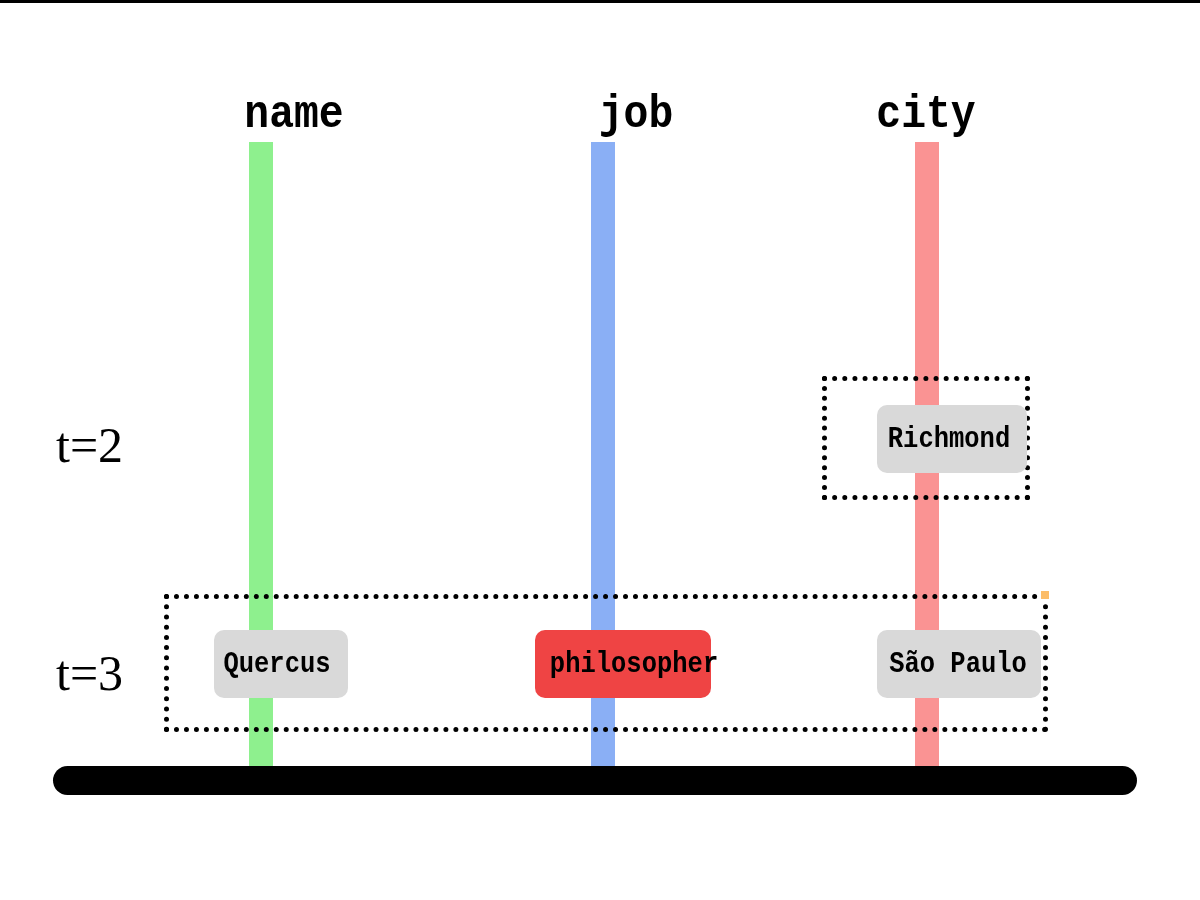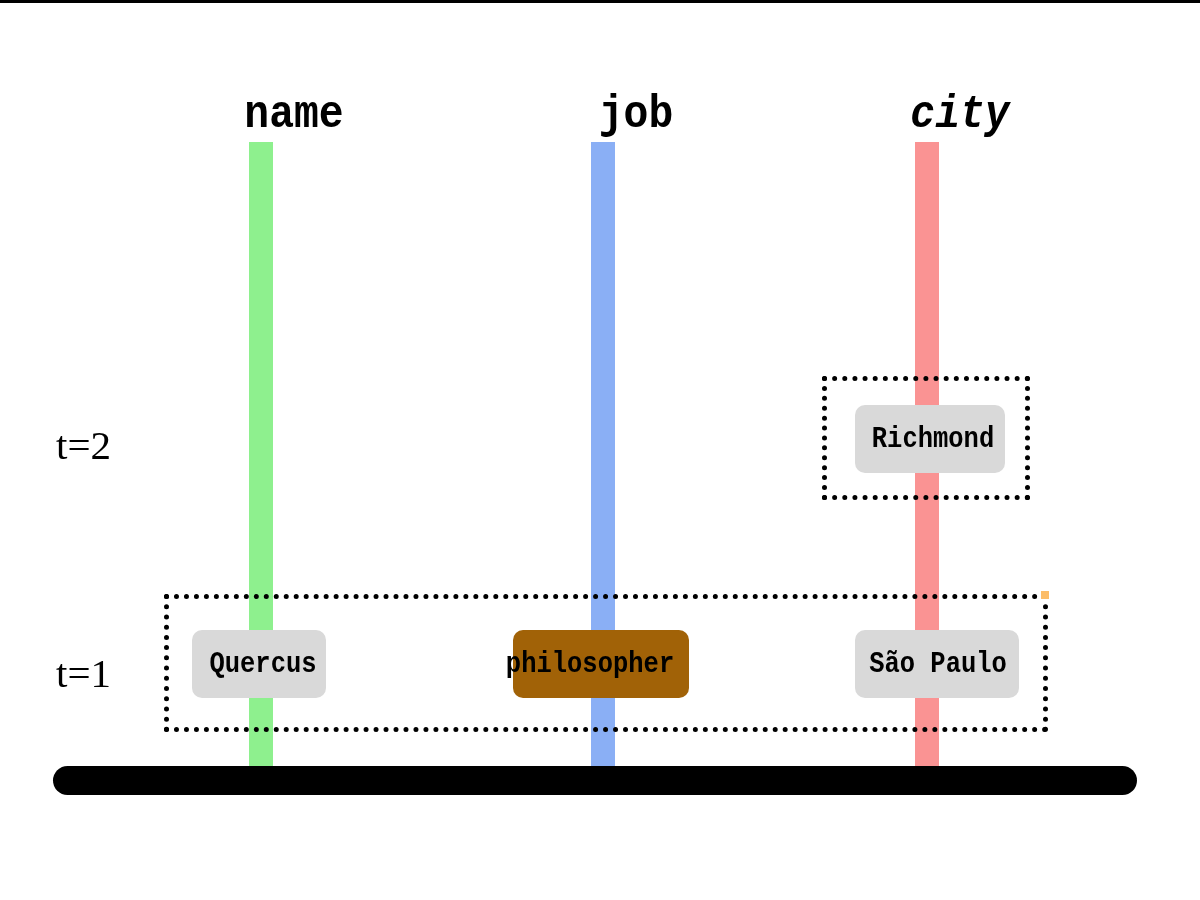--- a/index.html
+++ b/index.html
@@ -54,21 +54,21 @@
     z-index: 1;
   }
 
   
   .tlabel {
     position: absolute;
     left: 56px;
     height: 42px;
     line-height: 42px;
     font-family: "Liberation Serif", serif;
-    font-size: 41px;
+    font-size: 50px;
     color: #000000;
     white-space: nowrap;
     z-index: 2;
   }
 
   
   .dotbox {
     position: absolute;
     border: 5px dotted #000000;
     box-sizing: border-box;
@@ -76,22 +76,23 @@
     z-index: 2;
   }
 
   
   .chip {
     position: absolute;
     height: 68px;
     border-radius: 10px;
     display: flex;
     align-items: center;
-    justify-content: flex-end;
+    justify-content: flex-start;
     z-index: 3;
+    margin-left: 22px;
   }
   .chip .txt {
     display: inline-block;
     transform: scaleX(0.85);
     transform-origin: center;
     font-family: "Liberation Mono", monospace;
     font-weight: bold;
     font-size: 30px;
     color: #000000;
     white-space: nowrap;
@@ -121,45 +122,45 @@
 <div id="canvas">
 
   <div class="top-line"></div>
 
   <div class="hdr" style="left:260px;">
     <span class="txt">name</span>
   </div>
   <div class="hdr" style="left:602px;text-align:right;">
     <span class="txt">job</span>
   </div>
-  <div class="hdr" style="left:926px;font-style:italic;">
+  <div class="hdr" style="left:892px;">
     <span class="txt">city</span>
   </div>
 
   <div class="bar" style="left: 261px; background-color: rgb(142, 240, 142);"></div>
   <div class="bar" style="left: 603px; background-color: rgb(138, 175, 245);"></div>
   <div class="bar" style="left: 927px; background-color: rgb(250, 147, 147);"></div>
 
   <div class="tlabel" style="top:424px;">t=2</div>
-  <div class="tlabel" style="top:652px;">t=1</div>
+  <div class="tlabel" style="top:652px;">t=3</div>
 
   <div class="dotbox" style="left:822px; top:376px; width:208px; height:124px;"></div>
 
   <div class="dotbox" style="left:164px; top:594px; width:884px; height:138px;"></div>
   <div class="corner-dot"></div>
 
   <div class="chip" style="left: 855px; top: 405px; width: 150px; background-color: rgb(217, 217, 217);">
     <span class="txt">Richmond</span>
   </div>
 
   <div class="chip" style="left: 192px; top: 630px; width: 134px; background-color: rgb(217, 217, 217);">
     <span class="txt">Quercus</span>
   </div>
 
-  <div class="chip" style="left: 513px; top: 630px; width: 176px; background-color: #a16207;">
+  <div class="chip" style="left: 513px; top: 630px; width: 176px; background-color: #ef4444;">
     <span class="txt">philosopher</span>
   </div>
 
   <div class="chip" style="left: 855px; top: 630px; width: 164px; background-color: rgb(217, 217, 217);">
     <span class="txt">São Paulo</span>
   </div>
 
   <div class="base-bar" style="background-color: rgb(0, 0, 0);"></div>
 
 </div>

